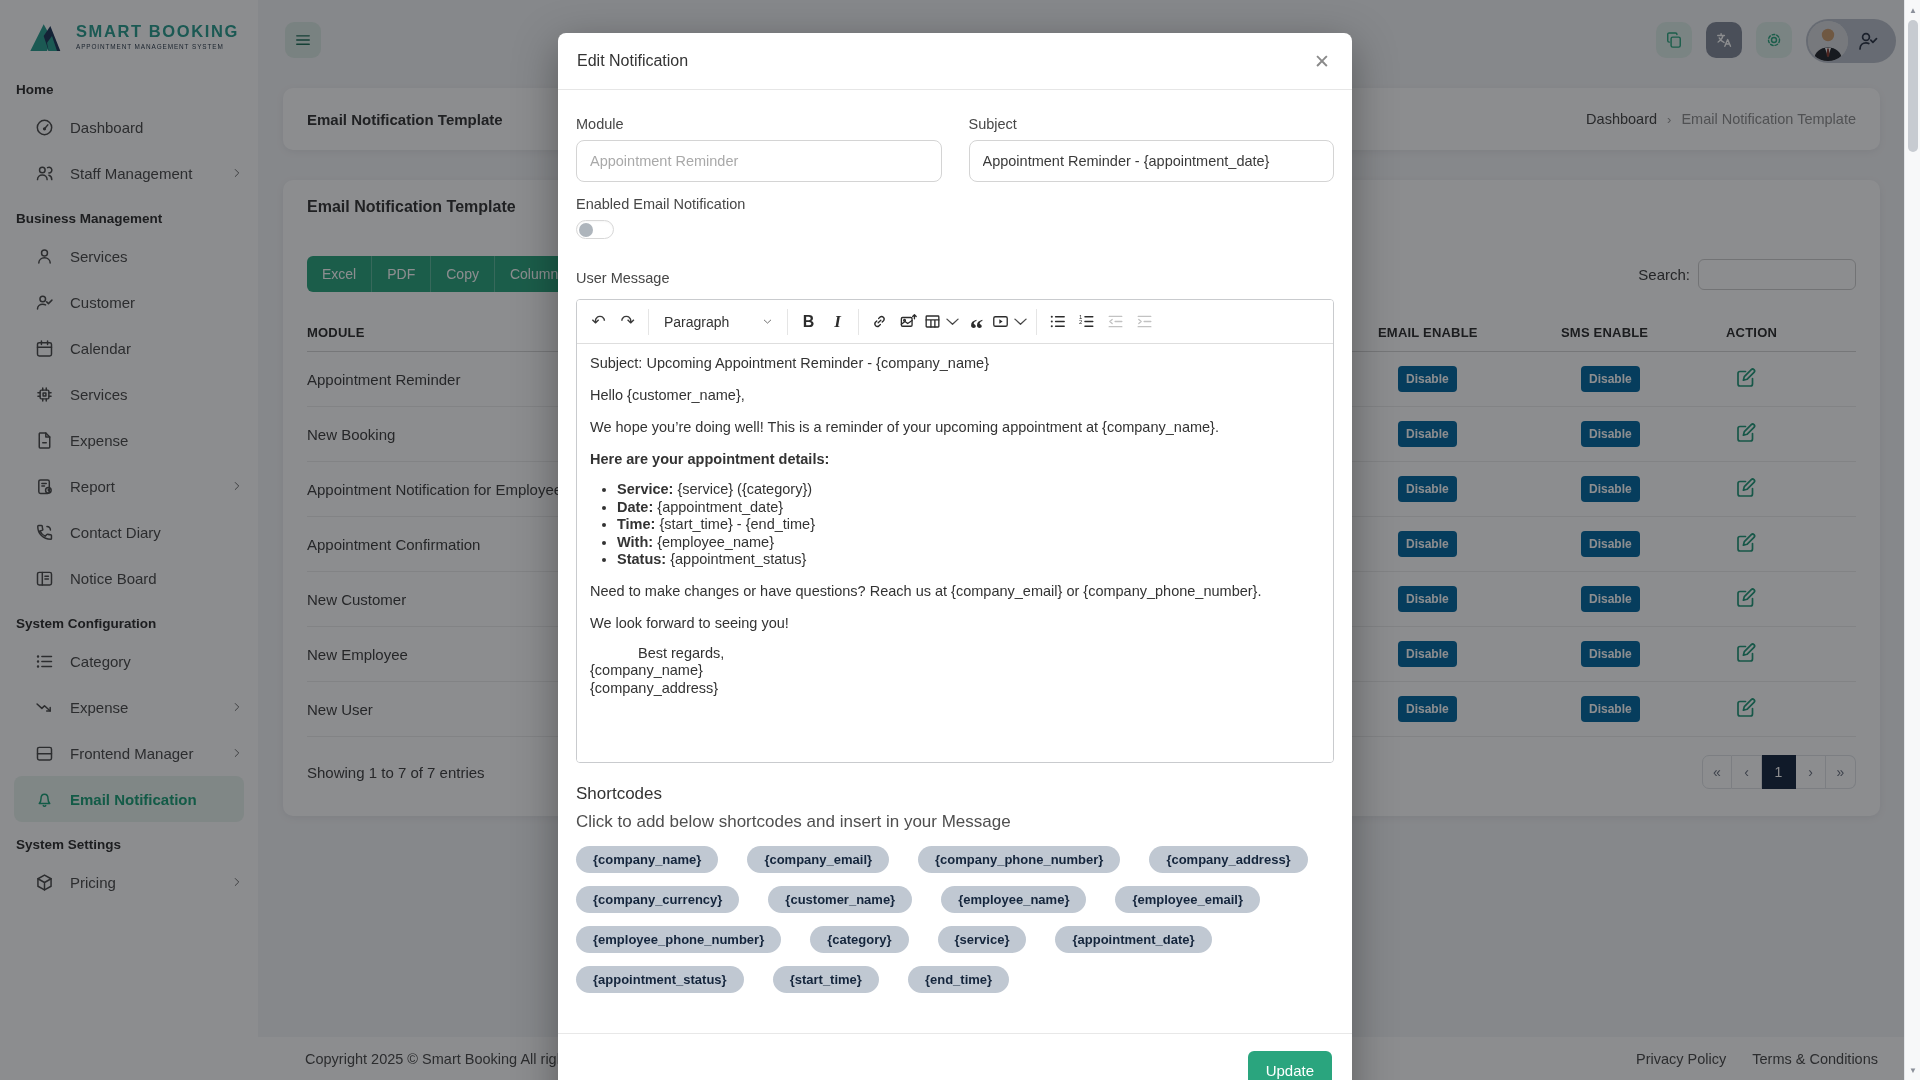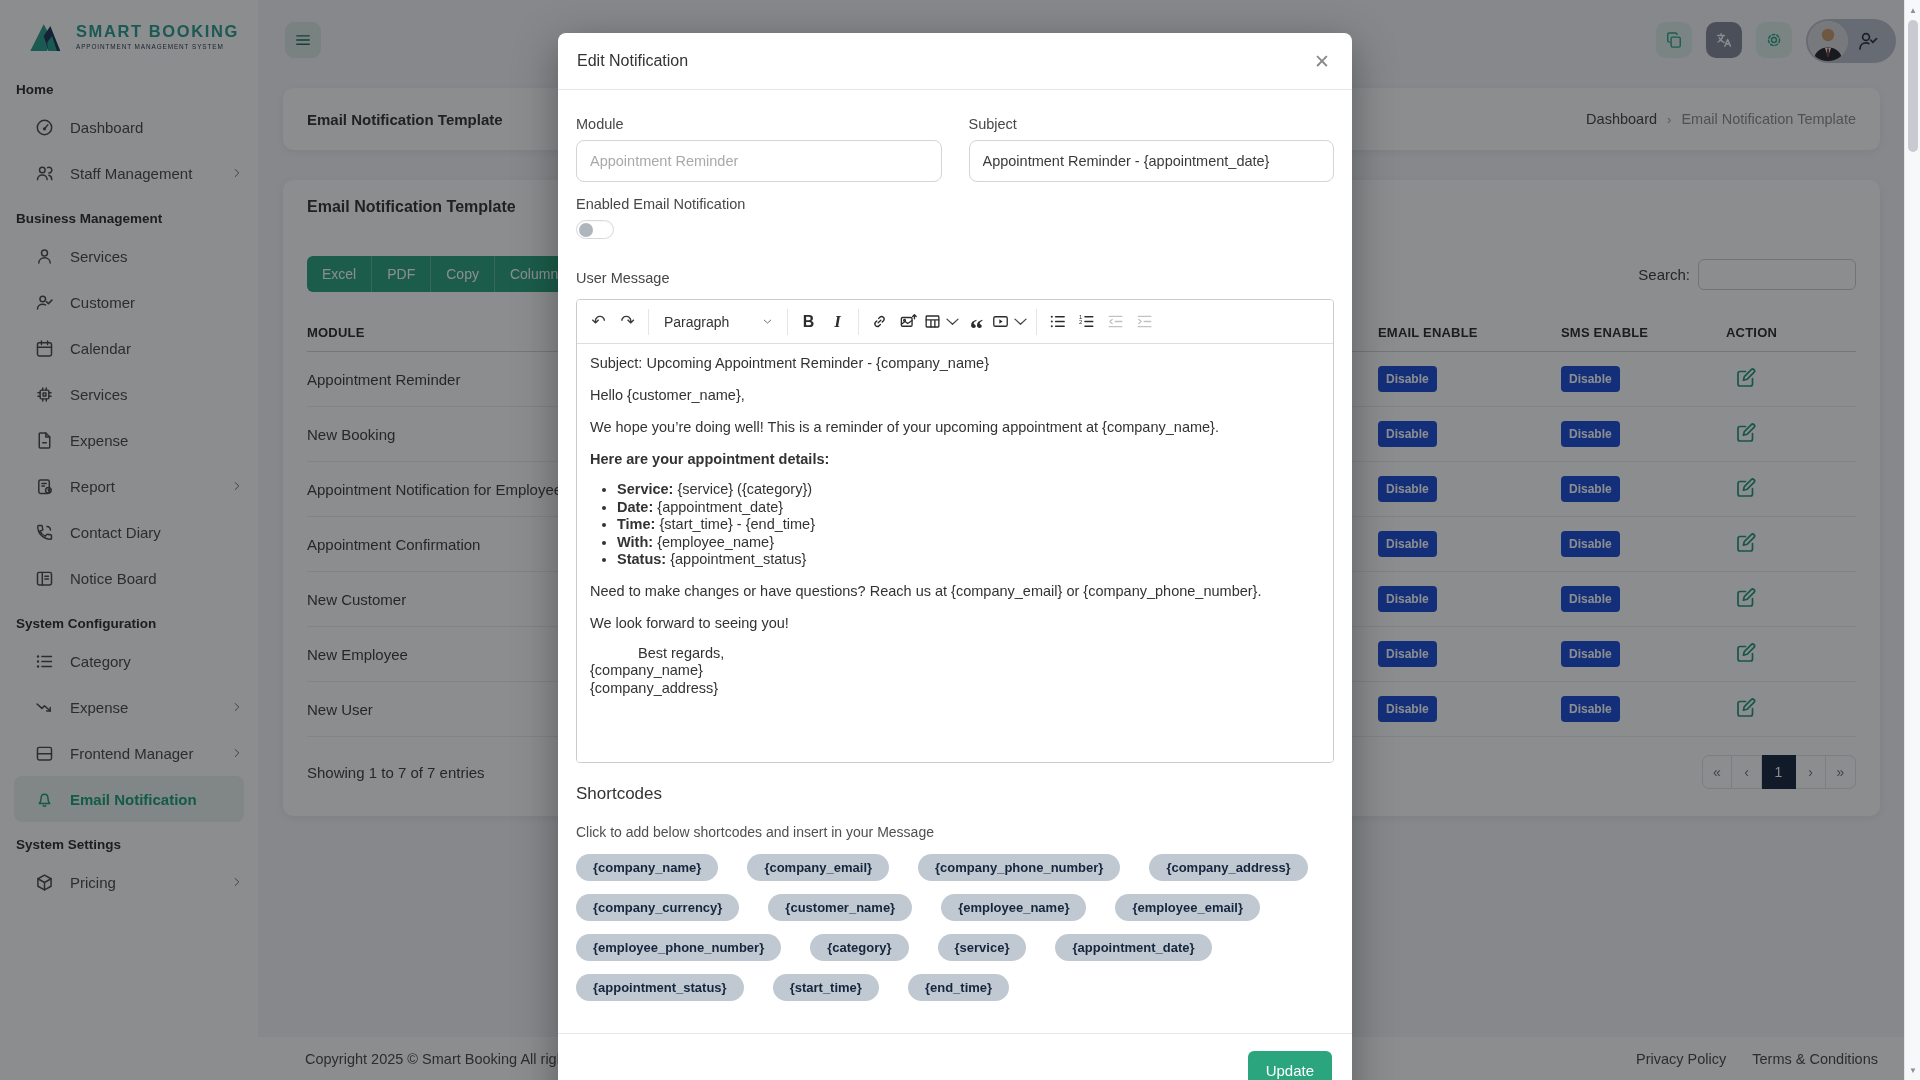--- a/index.html
+++ b/index.html
@@ -51,21 +51,21 @@
   .exp-btn { background:#2aa57e; color:#fff; border:none; font-size:14px; font-weight:500; padding:10px 15px; cursor:pointer; font-family:inherit; }
   .exp-btn:first-child { border-radius:6px 0 0 6px; }
   .exp-btn:last-child { border-radius:0 6px 6px 0; }
   .exp-btn + .exp-btn { border-left:1px solid rgba(255,255,255,.25); }
   .search-wrap { display:flex; align-items:center; gap:8px; font-size:15px; color:#3c3c3c; }
   .search-input { width:158px; height:31px; border:1px solid #cfcfcf; border-radius:6px; background:#fff; padding:0 8px; font-family:inherit; font-size:14px; }
 
   .thead, .trow { display:grid; grid-template-columns:1fr 183px 165px 130px; align-items:center; }
   .thead { margin-top:22px; height:38px; border-bottom:1px solid #d5d5d5; font-size:13px; font-weight:700; color:#2d2d2d; letter-spacing:.2px; }
   .trow { height:55px; border-bottom:1px solid #ededed; font-size:15px; color:#3e3e3e; }
-  .badge { display:inline-block; background:#1d4ed8; color:#fff; font-size:12px; font-weight:600; padding:6px 8px; border-radius:4px; cursor:pointer; }
+  .badge { display:inline-block; background:#0369a1; color:#fff; font-size:12px; font-weight:600; padding:6px 8px; border-radius:4px; cursor:pointer;margin-left:20px; }
   .edit-btn { display:inline-flex; width:24px; height:24px; color:#23997a; cursor:pointer; margin-left:8px; }
   .edit-btn svg { width:100%; height:100%; }
   .table-foot { margin-top:18px; display:flex; align-items:center; justify-content:space-between; }
   .entries-info { font-size:15px; color:#3f3f3f; }
   .pagination { display:flex; }
   .pg { min-width:30px; height:34px; display:flex; align-items:center; justify-content:center; border:1px solid #e0e3e7; border-left:none; background:#fff; color:#6b7280; font-size:14px; cursor:pointer; padding:0 4px; }
   .pg:first-child { border-left:1px solid #e0e3e7; border-radius:7px 0 0 7px; }
   .pg:last-child { border-radius:0 7px 7px 0; }
   .pg.active { background:#16263f; border-color:#16263f; color:#fff; min-width:34px; font-weight:500; }
 
@@ -108,21 +108,21 @@
   .tb-combo .dd-chev { margin-left:1px; }
 
   .ed-content { height:418px; padding:9px 13px; font-size:14.5px; color:#333; overflow:hidden; background:#fff; }
   .ed-content p { margin:0 0 12px 0; line-height:20px; }
   .ed-content .bold { font-weight:700; }
   .ed-content ul { margin:0 0 12px 0; padding-left:27px; list-style:disc; }
   .ed-content li { line-height:17.5px; font-size:14.5px; }
   .sig { line-height:17.5px !important; }
 
   .sc-title { margin-top:21px; font-size:17px; font-weight:500; color:#333; }
-  .sc-sub { margin-top:20px; font-size:14px; color:#4f4f4f; }
+  .sc-sub { margin-top:8px; font-size:17px; color:#4f4f4f; }
   .chips { margin-top:14px; display:flex; flex-wrap:wrap; gap:13px 29px; max-width:746px; }
   .chip { background:#c0c8d2; color:#14253c; font-size:13px; font-weight:600; height:27px; display:inline-flex; align-items:center; padding:0 17px; border-radius:14px; cursor:pointer; white-space:nowrap; }
 
   .modal-footer { position:absolute; left:0; right:0; top:1000px; border-top:1px solid #e8e8e8; padding:17px 20px; display:flex; justify-content:flex-end; }
   .update-btn { background:#2aa57e; color:#fff; border:none; border-radius:6px; font-size:15px; font-weight:500; padding:11px 18px; cursor:pointer; font-family:inherit; }
 
   
   .scrollbar { position:absolute; right:0; top:0; width:16px; height:1080px; background:#f7f8f9; border-left:1px solid #e4e6e9; z-index:200; }
   .sb-arrow { position:absolute; left:0; width:16px; height:16px; display:flex; align-items:center; justify-content:center; font-size:8px; color:#8b909a; cursor:pointer; }
   .sb-arrow.up { top:2px; }

